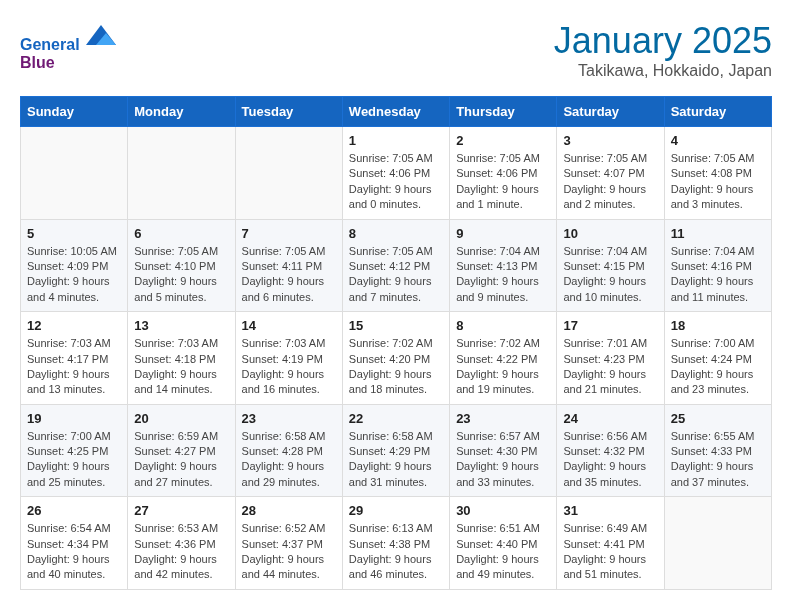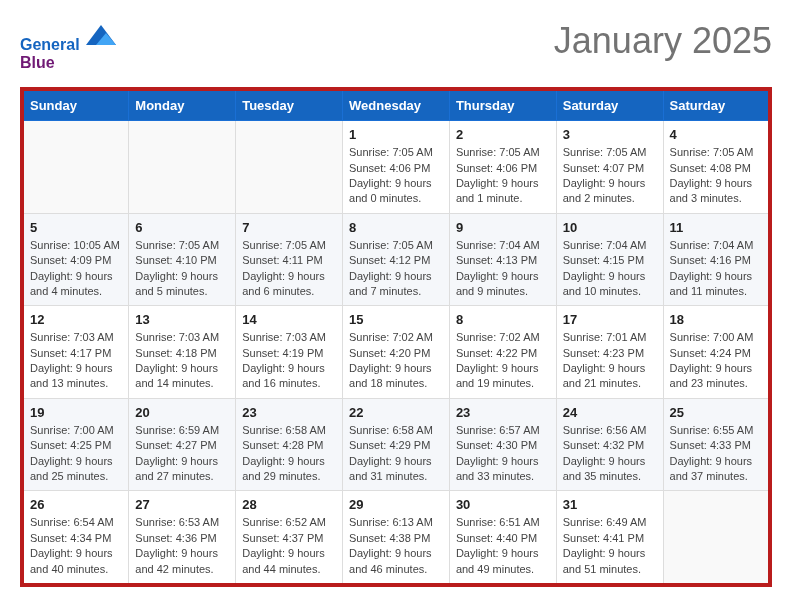--- a/index.html
+++ b/index.html
@@ -33,31 +33,31 @@
       width: 30px;
       height: 30px;
       margin-left: 2px;
     }
     .title-block {
       text-align: right;
     }
     .month-title {
       font-size: 36px;
       font-weight: 300;
-      color: #737373;
+      color: #0369a1;
     }
     .location-title {
       font-size: 16px;
       color: #555;
       font-weight: normal;
     }
     .calendar {
       width: 100%;
       border-collapse: collapse;
-      border: 4px solid #b91c1c;
+      border: 1px solid #b91c1c;
     }
     .calendar th {
       background: #1565c0;
       color: #fff;
       font-size: 13px;
       font-weight: bold;
       padding: 7px 6px;
       text-align: left;
       border: 1px solid #1a6fd4;
     }
@@ -101,20 +101,21 @@
           <polygon points="0,20 15,0 30,20" fill="#1565c0"></polygon>
           <polygon points="10,20 20,8 30,20" fill="#42a5f5"></polygon>
         </svg>
         <br>
         <span style="color:#701a75;">Blue</span>
       </div>
     </div>
   </div>
   <div class="title-block">
     <div class="month-title">January 2025</div>
+    <div class="location-title">Takikawa, Hokkaido, Japan</div>
   </div>
 </div>
 
 <table class="calendar">
   <thead>
     <tr>
     <th>Sunday</th>
         <th>Monday</th>
         <th>Tuesday</th>
         <th>Wednesday</th>

